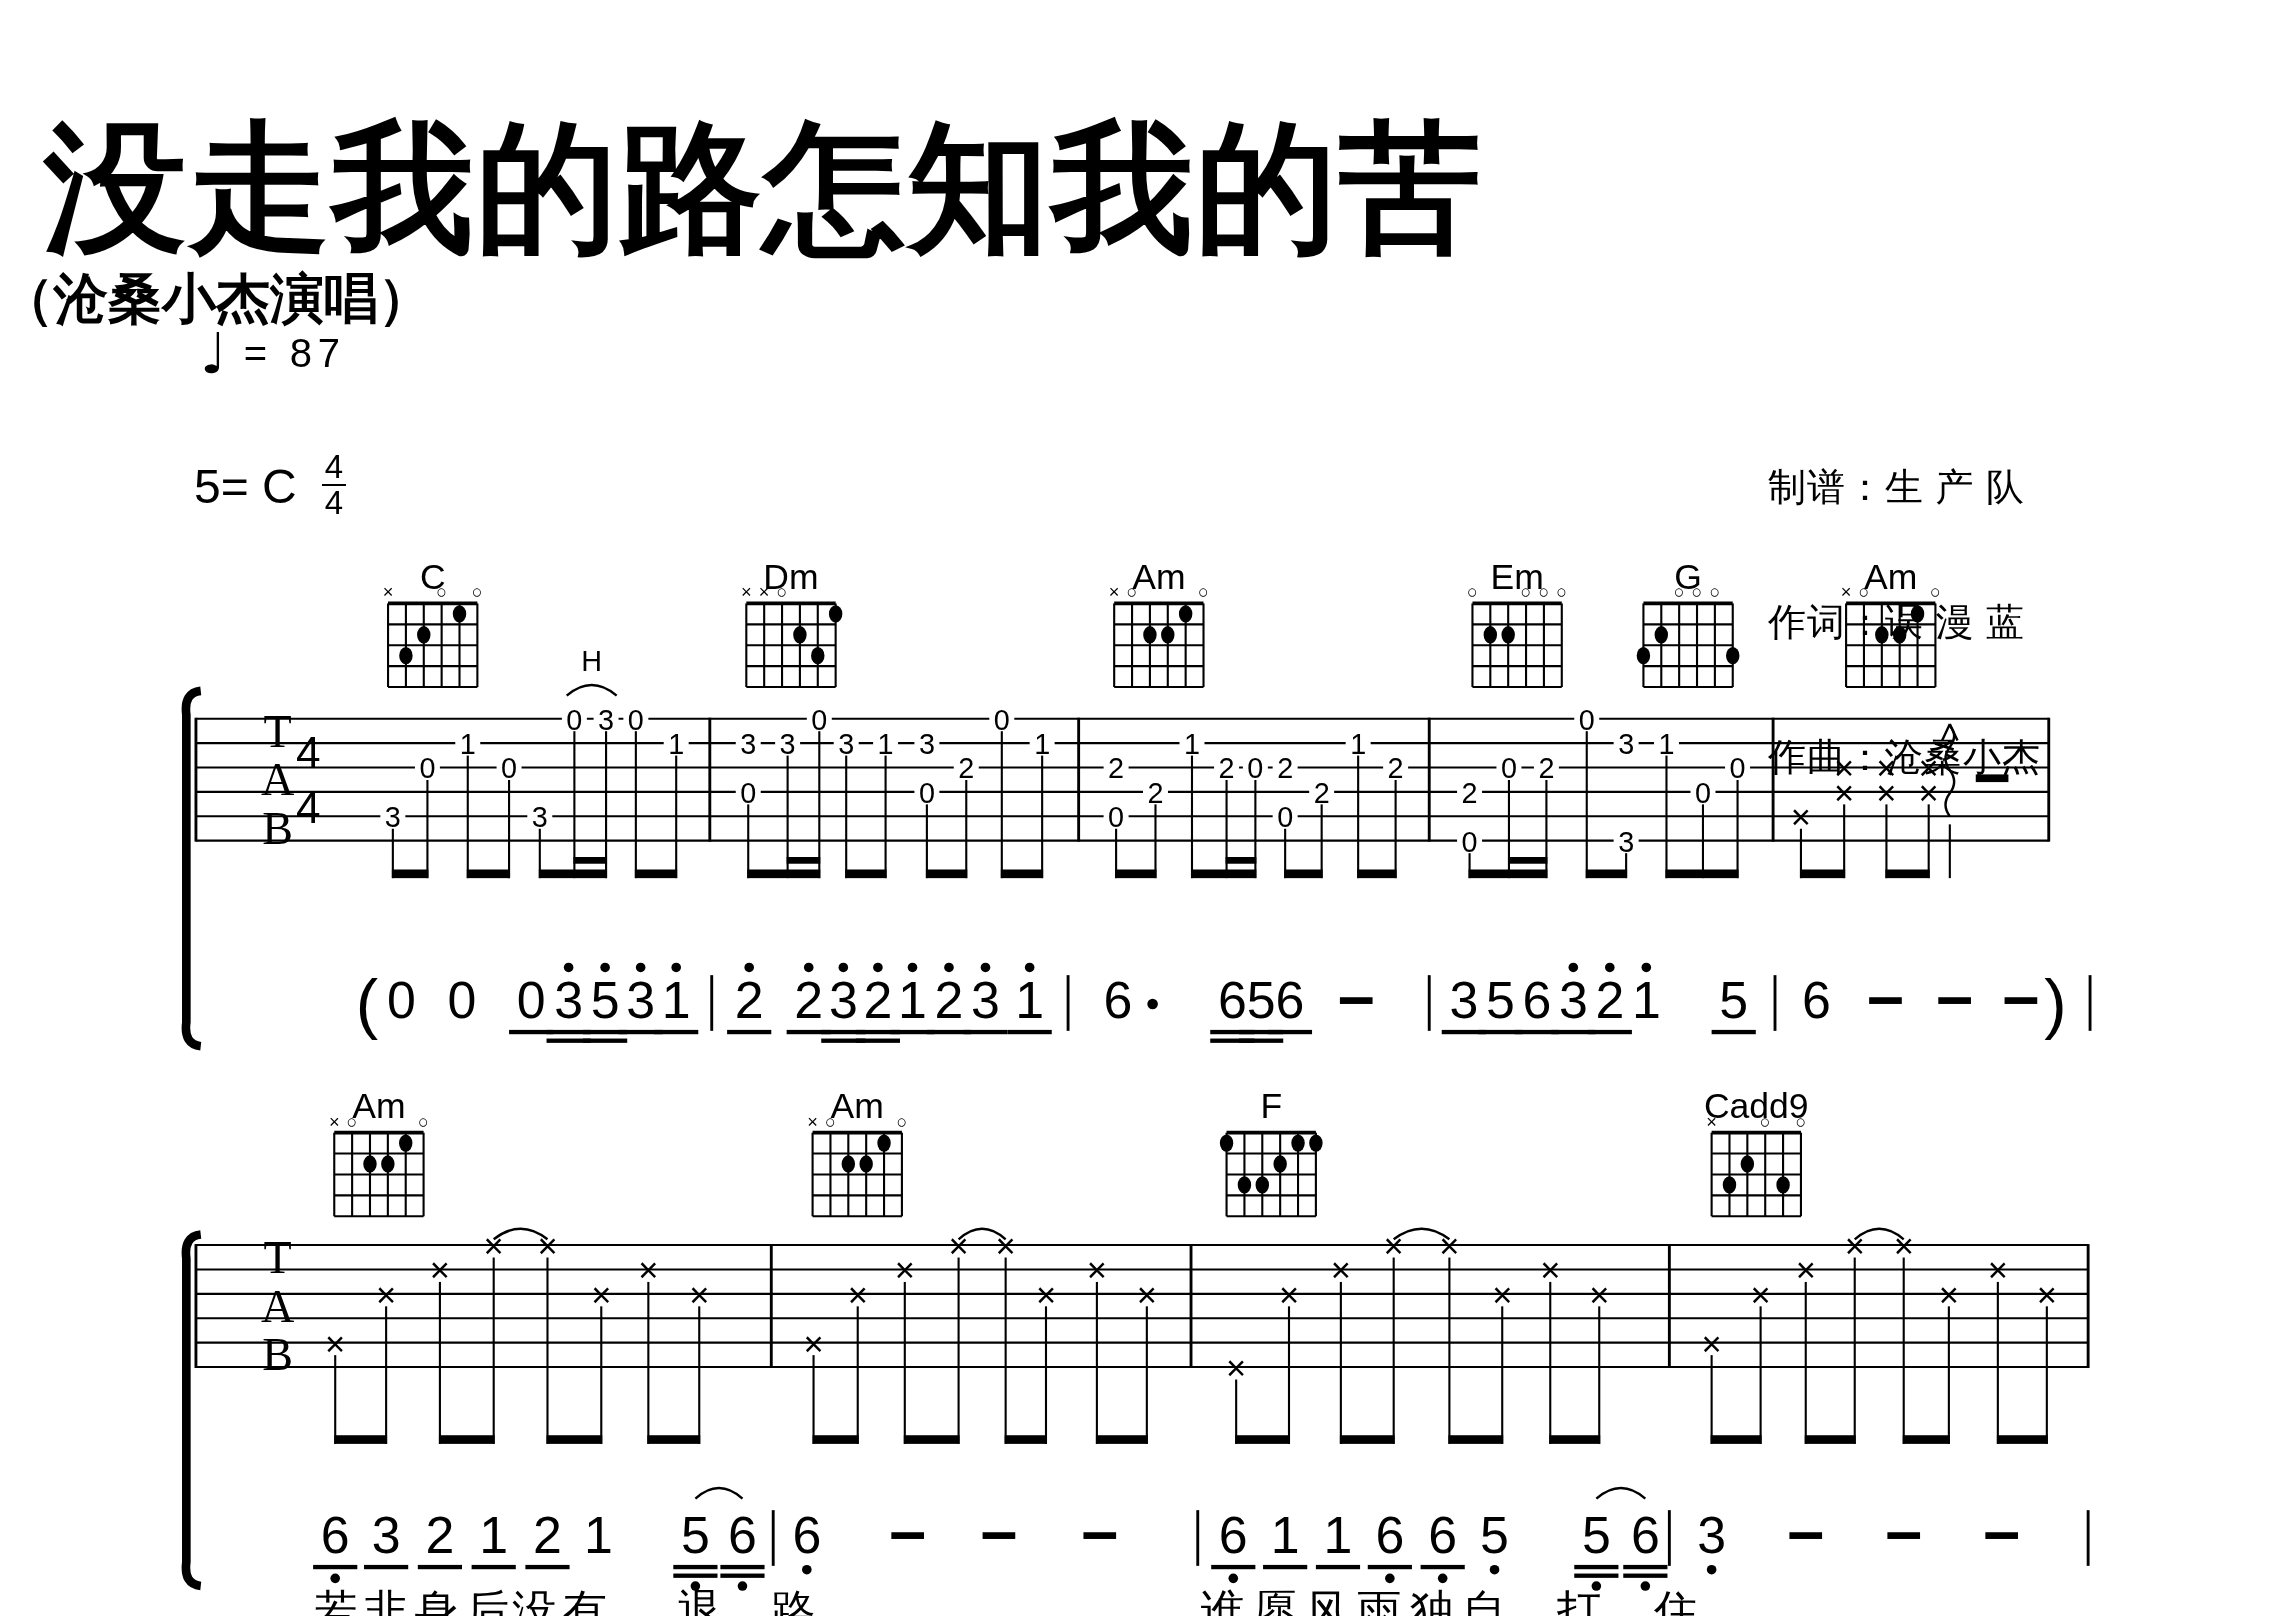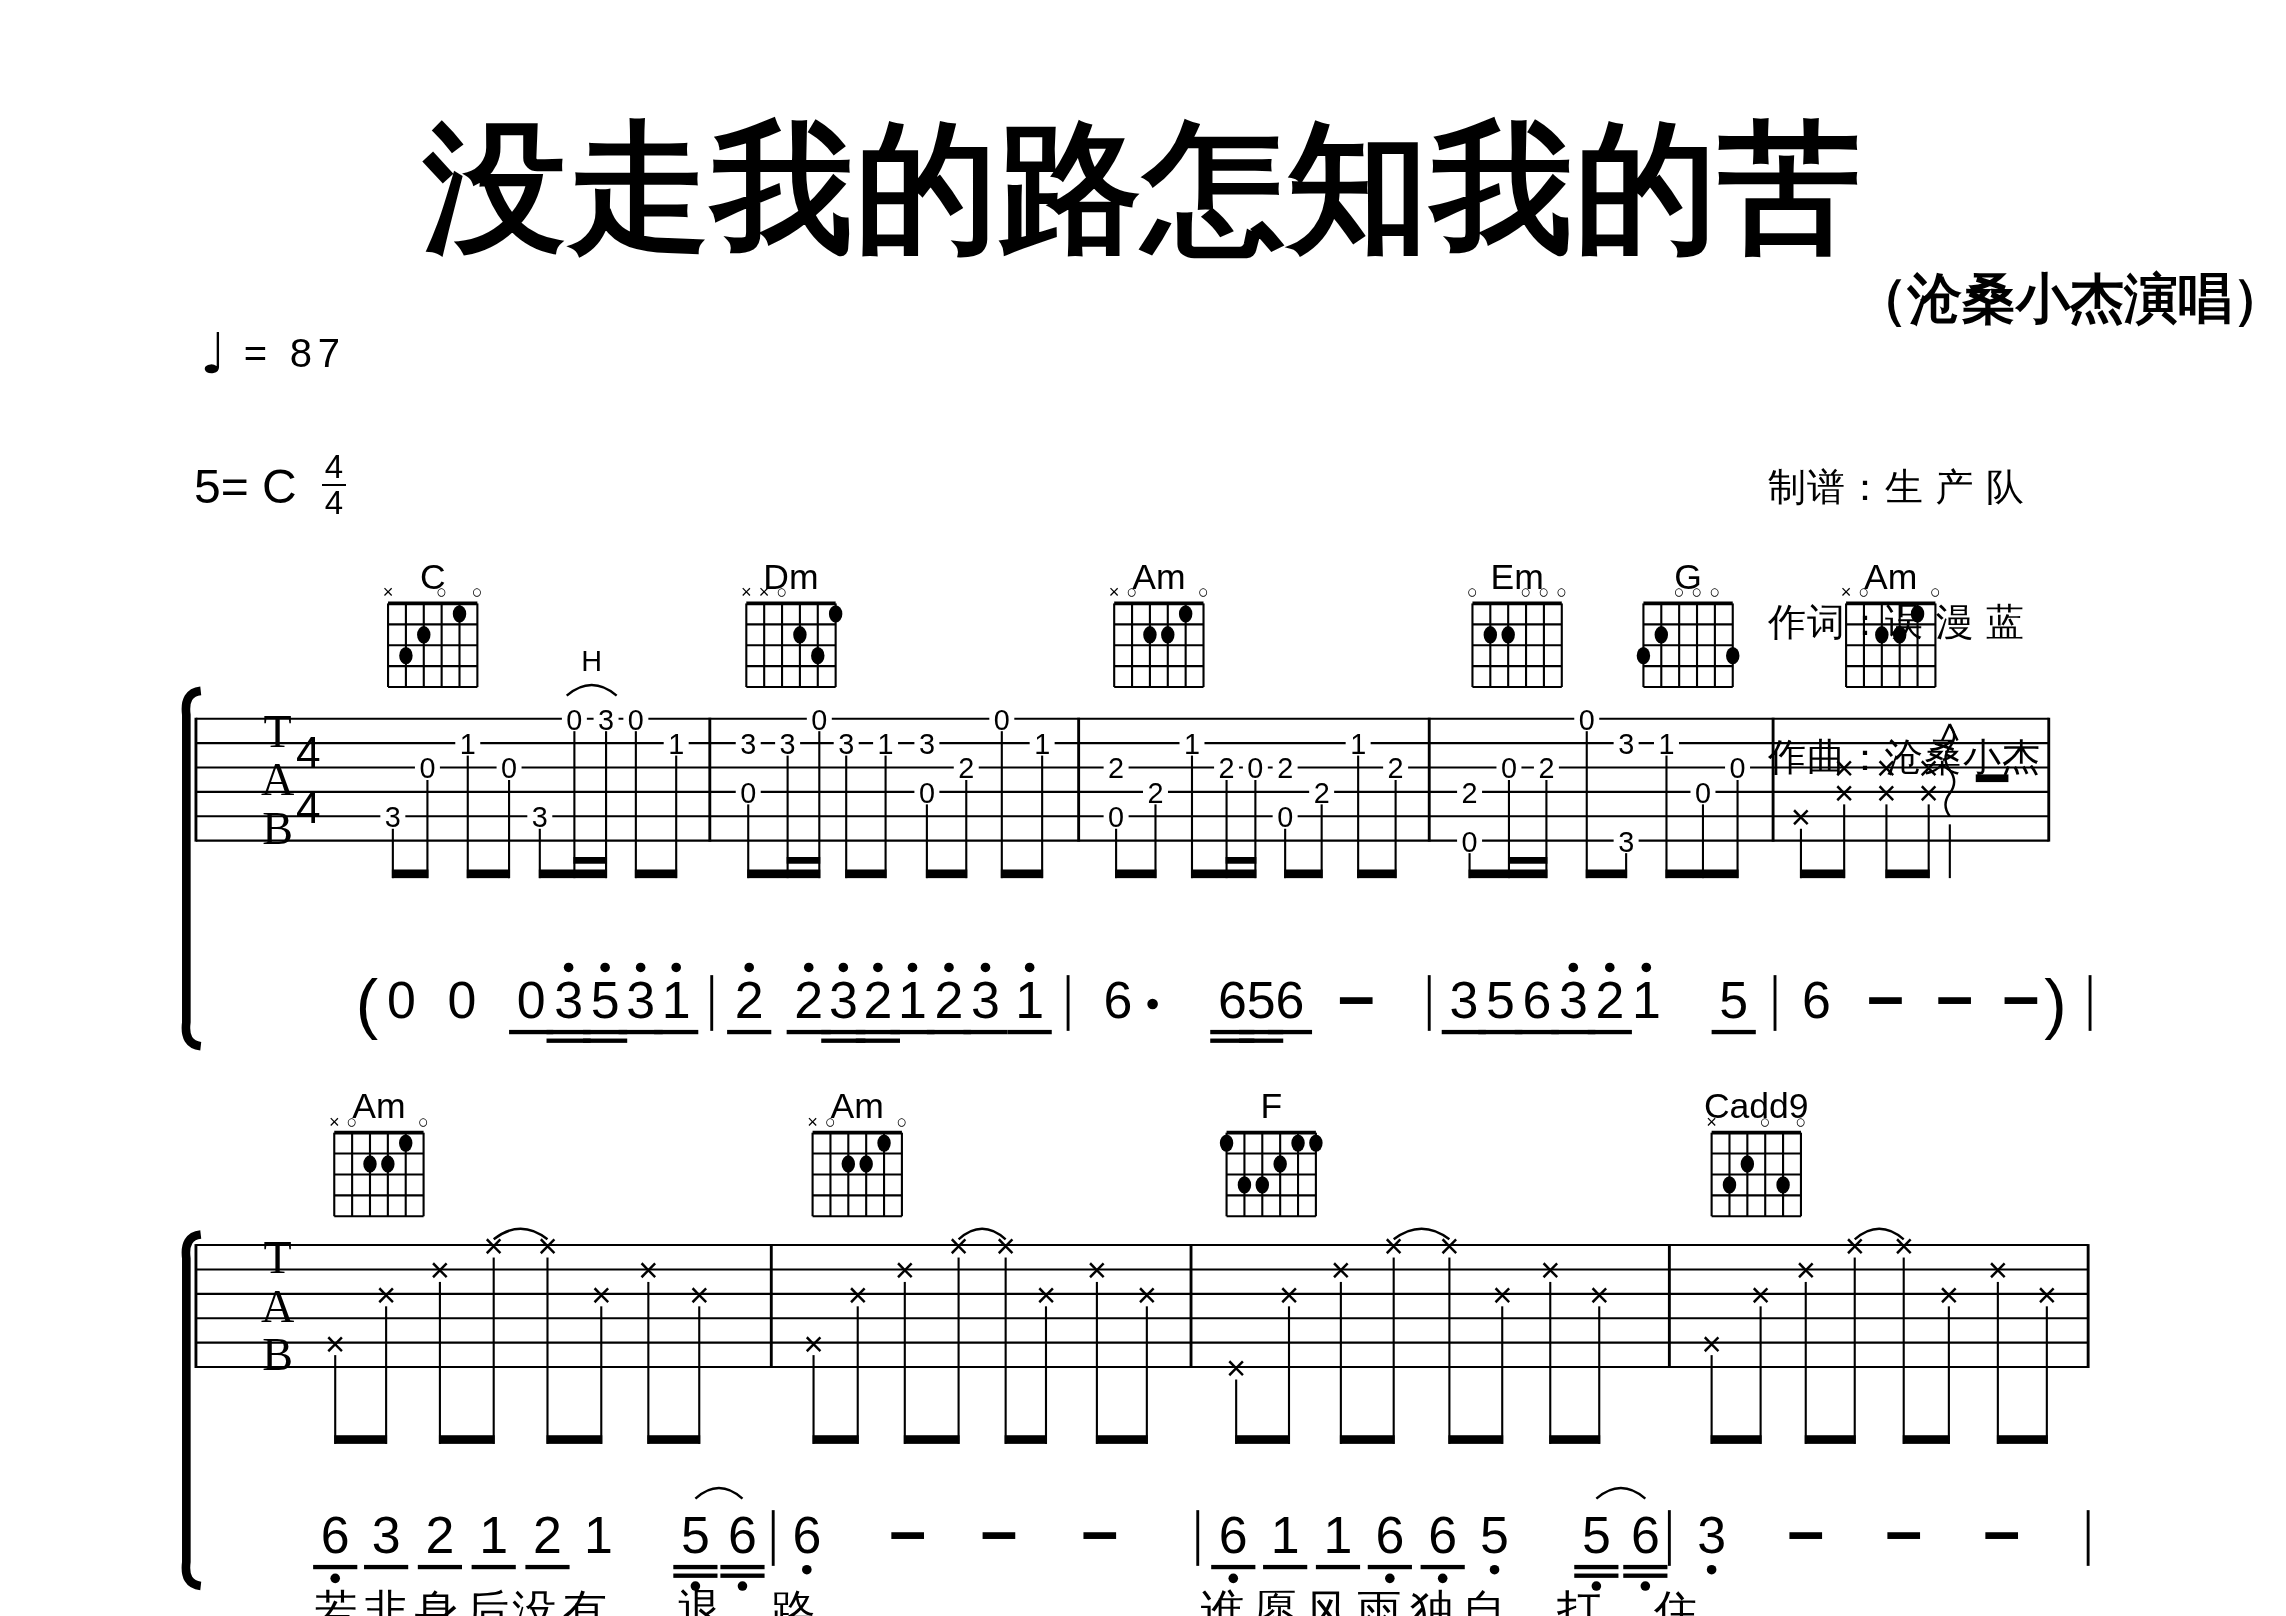--- a/index.html
+++ b/index.html
@@ -1,20 +1,20 @@
 <!DOCTYPE html>
 <html><head>
 <meta charset="utf-8">
 <style>
   html,body{margin:0;padding:0;background:#fff;}
   body{width:2286px;height:1617px;position:relative;overflow:hidden;
        font-family:"Liberation Sans","DejaVu Sans",sans-serif;color:#000;}
   .abs{position:absolute;}
-  #page-title{left:0;right:0;top:117px;text-align:center;font-size:142px;font-weight:bold;letter-spacing:1.9px;line-height:1;}
-  #page-subtitle{left:0;right:0;top:271px;text-align:right;font-size:54px;font-weight:bold;line-height:1;}
+  #page-title{left:0;right:0;top:117px;font-size:142px;font-weight:bold;letter-spacing:1.9px;line-height:1;padding-left:44px;}
+  #page-subtitle{left:0;right:0;top:271px;text-align:left;font-size:54px;font-weight:bold;line-height:1;}
   #tempo-block{left:200px;top:326px;font-size:40px;}
   #tempo-note{font-size:56px;line-height:1;vertical-align:-5.8px;font-family:"DejaVu Sans",sans-serif;}
   #tempo-text{margin-left:17.3px;letter-spacing:5.8px;}
   #key-block{left:194px;top:450px;font-size:48px;}
   #key-frac{display:inline-block;margin-left:25px;text-align:center;font-size:33px;line-height:1.0;vertical-align:-11.5px;}
   #key-frac .num{border-bottom:2.9px solid #000;padding:0 2.9px 1px 2.9px;}
   #credits{left:1768px;top:375px;font-size:38px;line-height:45px;letter-spacing:1px;white-space:pre;}
   svg text{fill:#000;}
 </style>
 </head>

